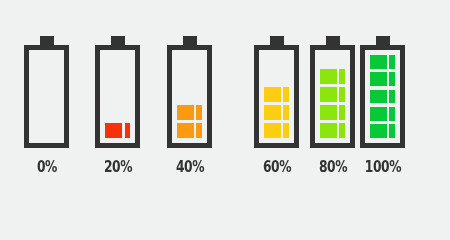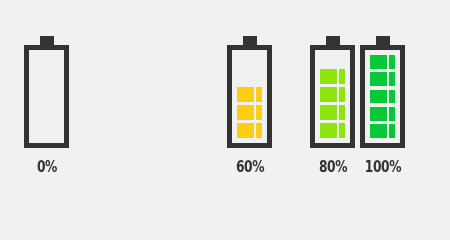--- a/index.html
+++ b/index.html
@@ -100,21 +100,52 @@
 
 <div id="stage">
   <div class="battery-row" id="battery-row">
       <div class="battery-cell" style="left: 24px;">
         <div class="bat-cap" style="background: rgb(51, 51, 51);"></div>
         <div class="bat-body" style="border-color: rgb(51, 51, 51);">
           <div class="bat-inner"></div>
         </div>
         <div class="bat-label" style="color: rgb(51, 51, 51);">0%</div>
       </div>
-      <div class="battery-cell" style="left: 227px;">
+      <div class="battery-cell" style="left: 95.4px;">
+        <div class="bat-cap" style="background: rgb(51, 51, 51);"></div>
+        <div class="bat-body" style="border-color: rgb(51, 51, 51);">
+          <div class="bat-inner">
+            <div class="bar-row">
+              <div class="seg-wide" style="background: rgb(245, 48, 11);"></div>
+              <div class="seg-gap"></div>
+              <div class="seg-narrow" style="background: rgb(245, 48, 11);"></div>
+            </div>
+          </div>
+        </div>
+        <div class="bat-label" style="color: rgb(51, 51, 51);">20%</div>
+      </div>
+      <div class="battery-cell" style="left: 166.8px;">
+        <div class="bat-cap" style="background: rgb(51, 51, 51);"></div>
+        <div class="bat-body" style="border-color: rgb(51, 51, 51);">
+          <div class="bat-inner">
+            <div class="bar-row">
+              <div class="seg-wide" style="background: rgb(251, 154, 17);"></div>
+              <div class="seg-gap"></div>
+              <div class="seg-narrow" style="background: rgb(251, 154, 17);"></div>
+            </div>
+            <div class="bar-row">
+              <div class="seg-wide" style="background: rgb(251, 154, 17);"></div>
+              <div class="seg-gap"></div>
+              <div class="seg-narrow" style="background: rgb(251, 154, 17);"></div>
+            </div>
+          </div>
+        </div>
+        <div class="bat-label" style="color: rgb(51, 51, 51);">40%</div>
+      </div>
+      <div class="battery-cell" style="left: 254px;">
         <div class="bat-cap" style="background: rgb(51, 51, 51);"></div>
         <div class="bat-body" style="border-color: rgb(51, 51, 51);">
           <div class="bat-inner">
             <div class="bar-row">
               <div class="seg-wide" style="background: rgb(252, 205, 16);"></div>
               <div class="seg-gap"></div>
               <div class="seg-narrow" style="background: rgb(252, 205, 16);"></div>
             </div>
             <div class="bar-row">
               <div class="seg-wide" style="background: rgb(252, 205, 16);"></div>

